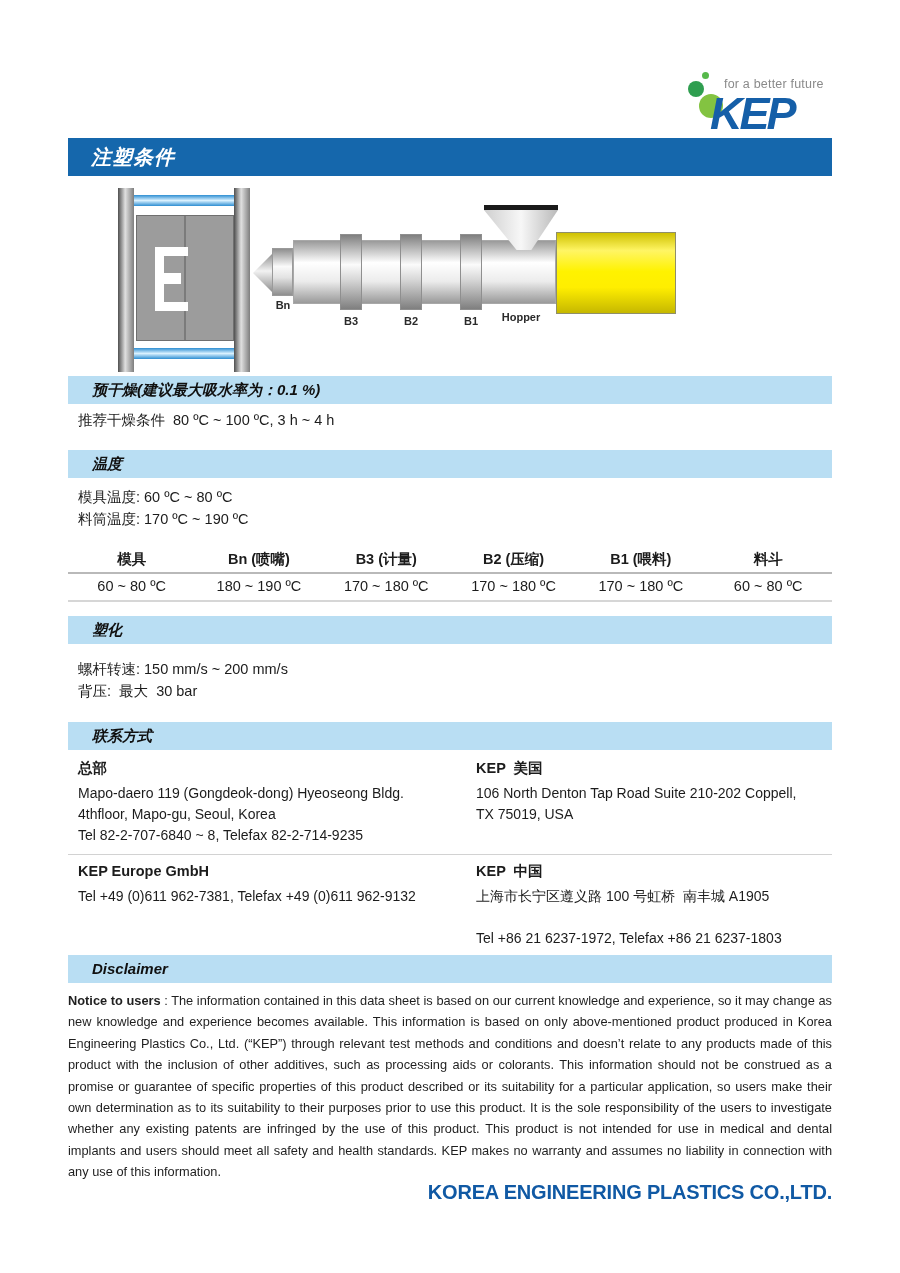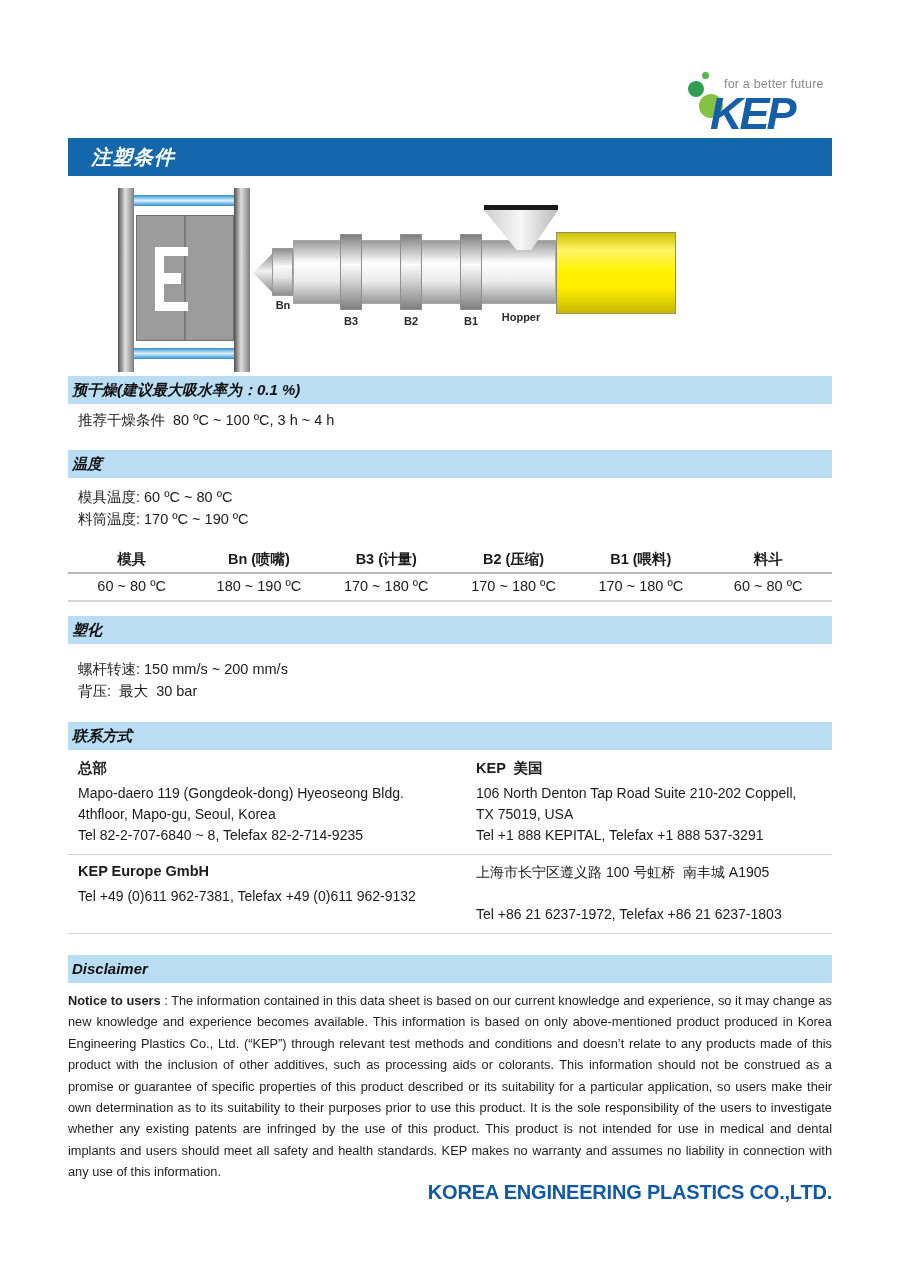--- a/index.html
+++ b/index.html
@@ -45,21 +45,21 @@
   .hopper-top{position:absolute;left:416px;top:17px;width:74px;height:5px;background:#1a1a1a;}
   .hopper-funnel{position:absolute;left:416px;top:22px;width:74px;height:40px;
                  background:linear-gradient(90deg,#cfcfcf,#f7f7f7 50%,#b9b9b9);
                  clip-path:polygon(0 0,100% 0,64% 100%,44% 100%);}
   .motor{position:absolute;left:488px;top:44px;width:120px;height:82px;border:1px solid #8f8f6a;box-sizing:border-box;
          background:linear-gradient(180deg,#cfc100 0%,#fff564 22%,#fff200 48%,#ffee00 68%,#c6b800 100%);}
   .dlabel{position:absolute;font-size:11px;font-weight:bold;color:#2a2a2a;width:60px;text-align:center;}
 
   
   .section-bar{position:absolute;left:68px;width:764px;height:28px;background:#b9def3;box-sizing:border-box;
-               padding-left:4px;}
+               padding-left:24px;}
   .section-bar span{display:inline-block;font-size:15px;font-weight:bold;font-style:italic;color:#101010;line-height:28px;}
 
   .body-line{position:absolute;left:78px;font-size:14.5px;color:#1c1c1c;white-space:pre-wrap;}
 
   
   .ttable{position:absolute;left:68px;top:549px;width:764px;}
   .trow{display:flex;}
   .trow div{width:127.3px;text-align:center;font-size:14.5px;}
   .trow.head div{font-weight:bold;line-height:21px;}
   .trow.head{border-bottom:2px solid #b9b9b9;padding-bottom:2px;}
@@ -171,29 +171,29 @@
       <div class="c-col">
         <div class="c-name">总部</div>
         <div class="c-line">Mapo-daero 119 (Gongdeok-dong) Hyeoseong Bldg.</div>
         <div class="c-line">4thfloor, Mapo-gu, Seoul, Korea</div>
         <div class="c-line">Tel 82-2-707-6840 ~ 8, Telefax 82-2-714-9235</div>
       </div>
       <div class="c-col">
         <div class="c-name">KEP  美国</div>
         <div class="c-line">106 North Denton Tap Road Suite 210-202 Coppell,</div>
         <div class="c-line">TX 75019, USA</div>
-        <div class="c-line">Tel +1 888 KEPITAL, Telefax +1 888 537-3291</div>
       </div>
     </div>
     <div class="c-row">
       <div class="c-col">
         <div class="c-name">KEP Europe GmbH</div>
         <div class="c-line">Tel +49 (0)611 962-7381, Telefax +49 (0)611 962-9132</div>
       </div>
       <div class="c-col">
+        <div class="c-name">KEP  中国</div>
         <div class="c-line">上海市长宁区遵义路 100 号虹桥  南丰城 A1905</div>
         <div class="c-line"></div>
         <div class="c-line">Tel +86 21 6237-1972, Telefax +86 21 6237-1803</div>
       </div>
     </div>
   </div>
 
   <div class="section-bar" style="top:955px;">
     <span>Disclaimer</span>
   </div>

